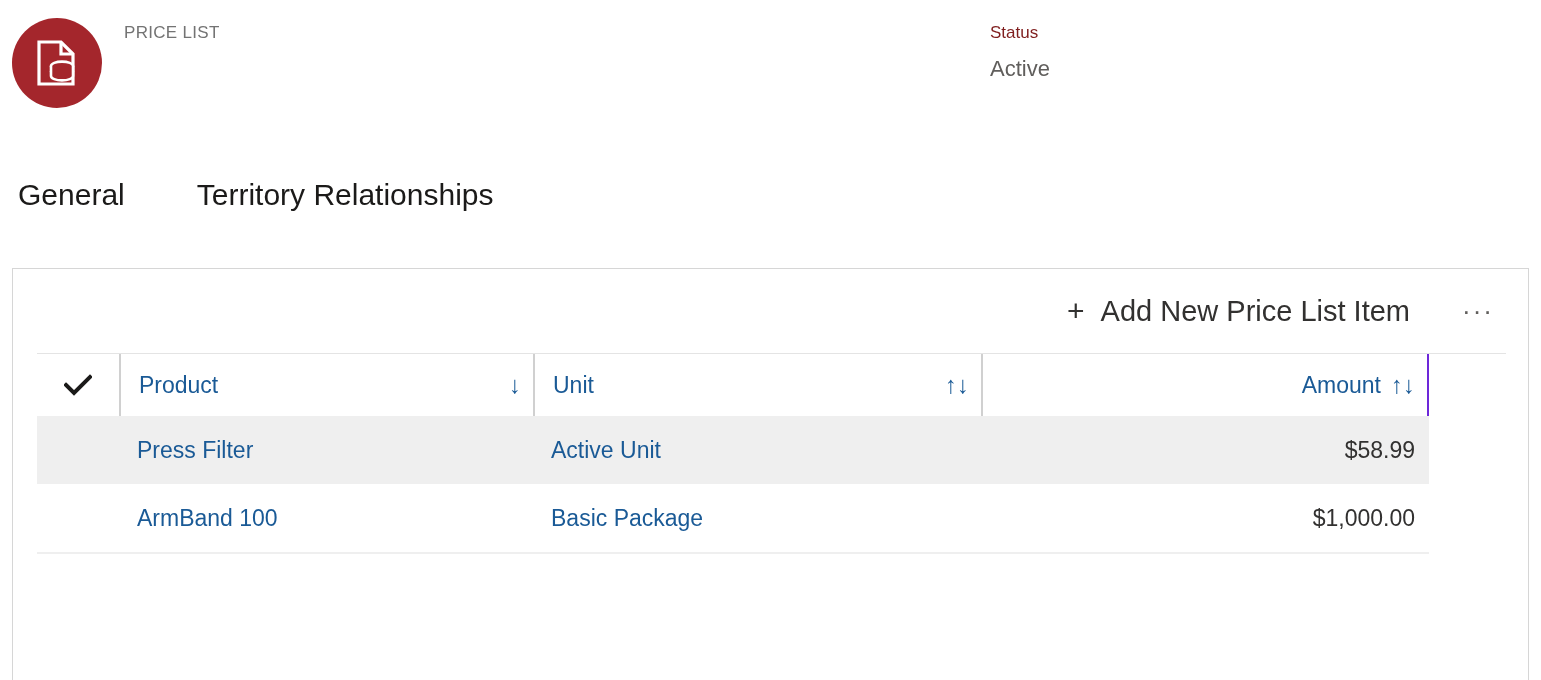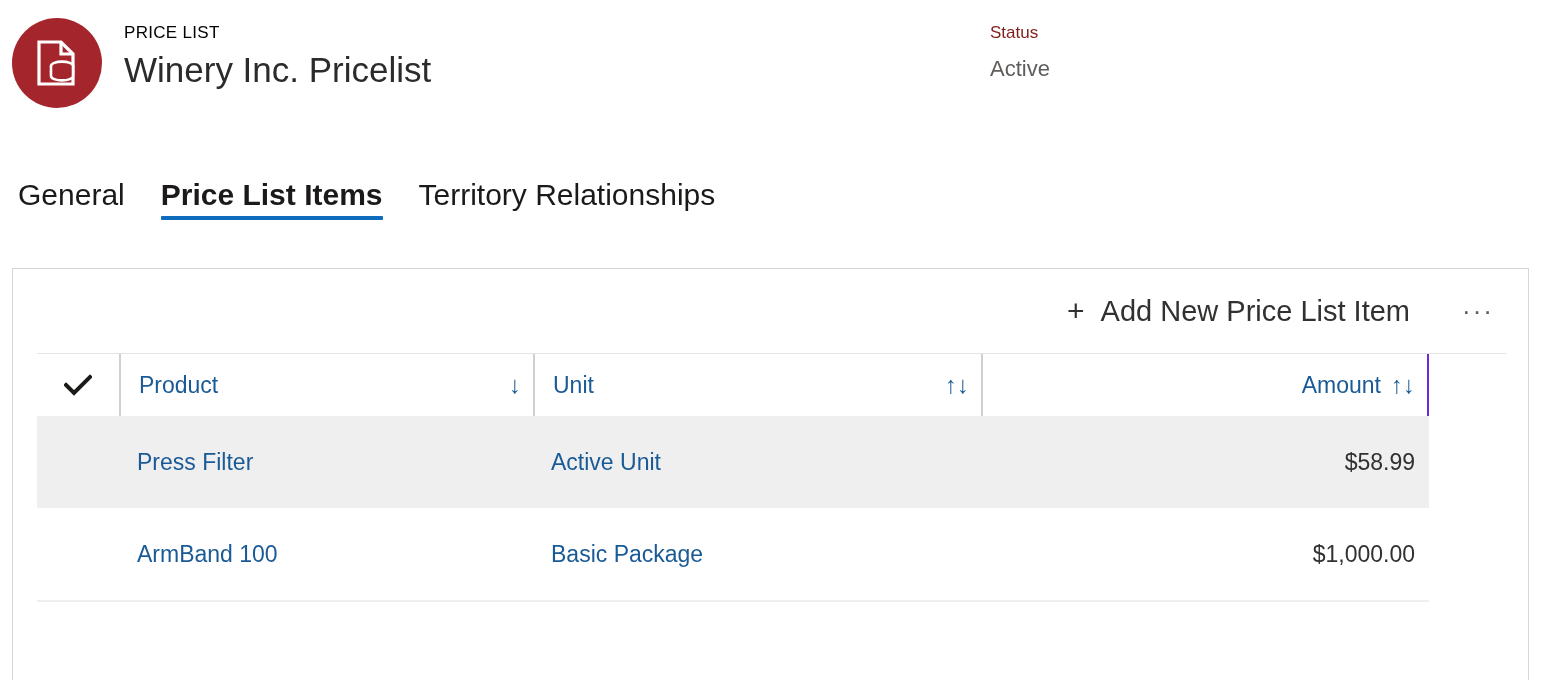--- a/index.html
+++ b/index.html
@@ -36,21 +36,21 @@
   .entity-avatar svg { display: block; }
 
   .header-text {
     position: absolute;
     left: 124px;
     top: 22px;
   }
   .entity-type {
     font-size: 17px;
     letter-spacing: 0.3px;
-    color: #000000;
+    color: #737373;
     line-height: 22px;
     font-weight: 400;
   }
   .record-title {
     font-size: 35px;
     font-weight: 300;
     color: #2b2b2b;
     line-height: 48px;
     margin-top: 2px;
     white-space: nowrap;
@@ -169,21 +169,21 @@
     table-layout: fixed;
   }
   table.grid th {
     font-weight: 400;
     padding: 0;
     height: 62px;
     vertical-align: middle;
   }
   table.grid td {
     padding: 0;
-    height: 92px;
+    height: 68px;
     vertical-align: middle;
   }
 
   .col-check { width: 82px; }
   .col-product { width: 414px; }
   .col-unit { width: 448px; }
   .col-amount { width: 448px; }
 
   .th-inner {
     display: flex;
@@ -269,35 +269,33 @@
           <ellipse cx="26" cy="26" rx="11" ry="4.4" fill="#a4262c" stroke="#ffffff" stroke-width="2.6"></ellipse>
           <path d="M15 26 V31 A11 4.4 0 0 0 37 31 V26" fill="#a4262c" stroke="#ffffff" stroke-width="2.6"></path>
           <path d="M15 31 V36 A11 4.4 0 0 0 37 36 V31" fill="#a4262c" stroke="#ffffff" stroke-width="2.6"></path>
         </g>
       </svg>
     </span>
   </div>
 
   <div class="header-text">
     <div class="entity-type">PRICE LIST</div>
-    <div class="record-title">Winery Inc. Pricelist</div>
   </div>
 
   <div class="header-field">
     <div class="header-field-label">Status</div>
     <div class="header-field-value">Active</div>
   </div>
 </div>
 
 <div class="tabstrip">
   <div class="tab">
     <span>General</span>
   </div>
   <div class="tab active">
-    <span>Price List Items</span>
     <span class="tab-underline"></span>
   </div>
   <div class="tab">
     <span>Territory Relationships</span>
   </div>
 </div>
 
 <div class="grid-card">
 
   <div class="command-bar">

